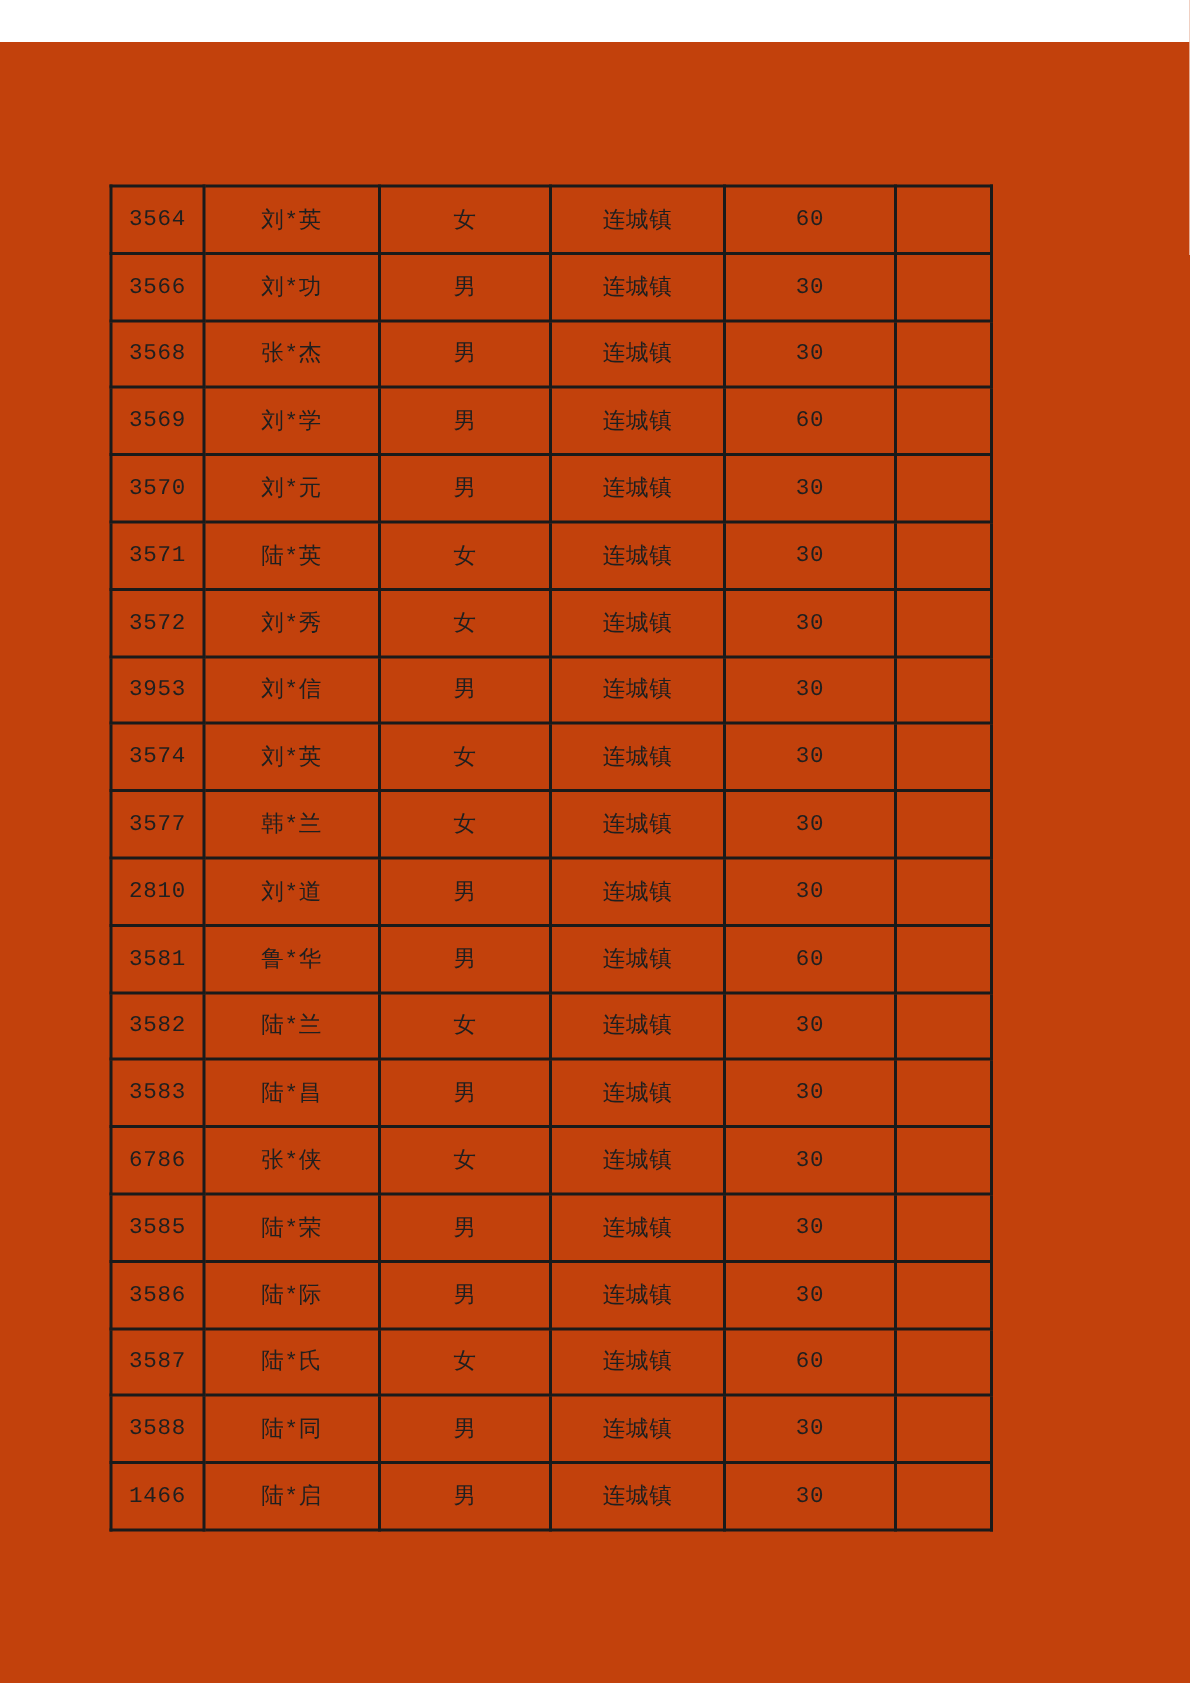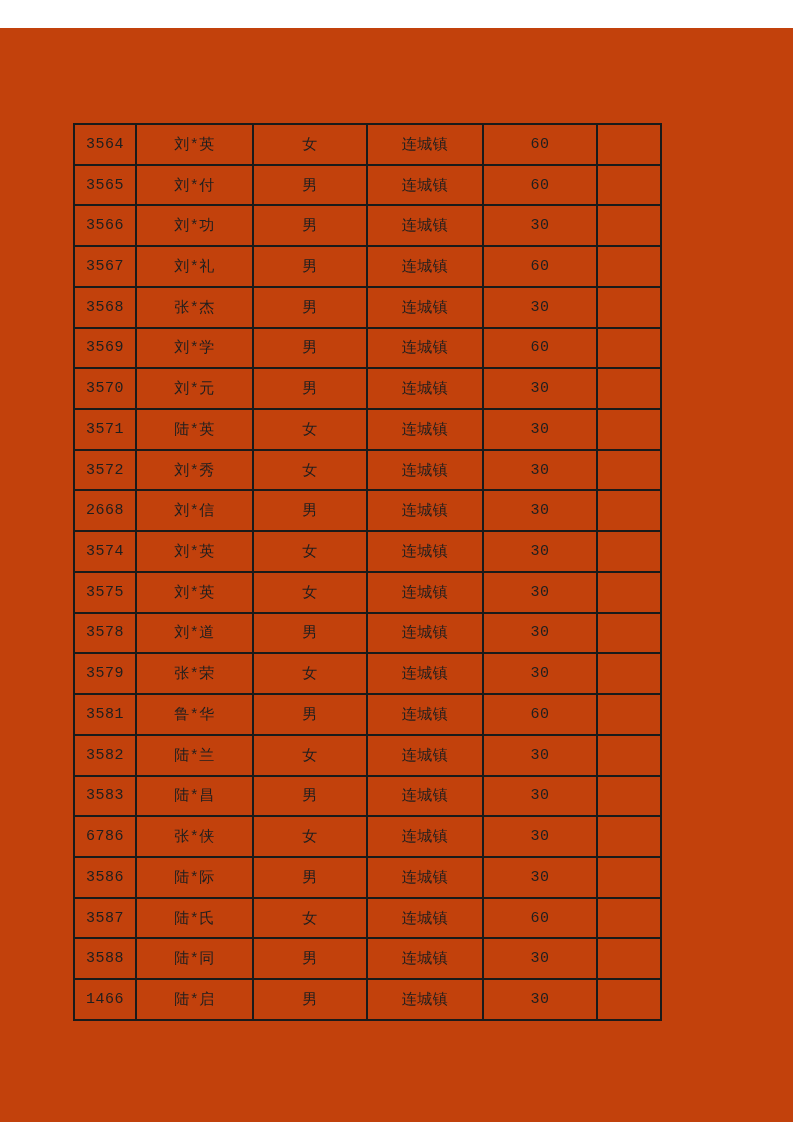--- a/index.html
+++ b/index.html
@@ -53,44 +53,28 @@
     <tbody id="table-body">
         <tr>
           <td>3564</td>
           <td>刘*英</td>
           <td>女</td>
           <td>连城镇</td>
           <td>60</td>
           <td></td>
         </tr>
         <tr>
-          <td>3565</td>
-          <td>刘*付</td>
-          <td>男</td>
-          <td>连城镇</td>
-          <td>60</td>
-          <td></td>
-        </tr>
-        <tr>
           <td>3566</td>
           <td>刘*功</td>
           <td>男</td>
           <td>连城镇</td>
           <td>30</td>
           <td></td>
         </tr>
         <tr>
-          <td>3567</td>
-          <td>刘*礼</td>
-          <td>男</td>
-          <td>连城镇</td>
-          <td>60</td>
-          <td></td>
-        </tr>
-        <tr>
           <td>3568</td>
           <td>张*杰</td>
           <td>男</td>
           <td>连城镇</td>
           <td>30</td>
           <td></td>
         </tr>
         <tr>
           <td>3569</td>
           <td>刘*学</td>
@@ -117,55 +101,47 @@
         </tr>
         <tr>
           <td>3572</td>
           <td>刘*秀</td>
           <td>女</td>
           <td>连城镇</td>
           <td>30</td>
           <td></td>
         </tr>
         <tr>
-          <td>2668</td>
+          <td>3953</td>
           <td>刘*信</td>
           <td>男</td>
           <td>连城镇</td>
           <td>30</td>
           <td></td>
         </tr>
         <tr>
           <td>3574</td>
           <td>刘*英</td>
           <td>女</td>
           <td>连城镇</td>
           <td>30</td>
           <td></td>
         </tr>
         <tr>
-          <td>3575</td>
-          <td>刘*英</td>
-          <td>女</td>
-          <td>连城镇</td>
-          <td>30</td>
-          <td></td>
-        </tr>
-        <tr>
-          <td>3578</td>
+          <td>3577</td>
+          <td>韩*兰</td>
+          <td>女</td>
+          <td>连城镇</td>
+          <td>30</td>
+          <td></td>
+        </tr>
+        <tr>
+          <td>2810</td>
           <td>刘*道</td>
           <td>男</td>
-          <td>连城镇</td>
-          <td>30</td>
-          <td></td>
-        </tr>
-        <tr>
-          <td>3579</td>
-          <td>张*荣</td>
-          <td>女</td>
           <td>连城镇</td>
           <td>30</td>
           <td></td>
         </tr>
         <tr>
           <td>3581</td>
           <td>鲁*华</td>
           <td>男</td>
           <td>连城镇</td>
           <td>60</td>
@@ -184,20 +160,28 @@
           <td>陆*昌</td>
           <td>男</td>
           <td>连城镇</td>
           <td>30</td>
           <td></td>
         </tr>
         <tr>
           <td>6786</td>
           <td>张*侠</td>
           <td>女</td>
+          <td>连城镇</td>
+          <td>30</td>
+          <td></td>
+        </tr>
+        <tr>
+          <td>3585</td>
+          <td>陆*荣</td>
+          <td>男</td>
           <td>连城镇</td>
           <td>30</td>
           <td></td>
         </tr>
         <tr>
           <td>3586</td>
           <td>陆*际</td>
           <td>男</td>
           <td>连城镇</td>
           <td>30</td>

